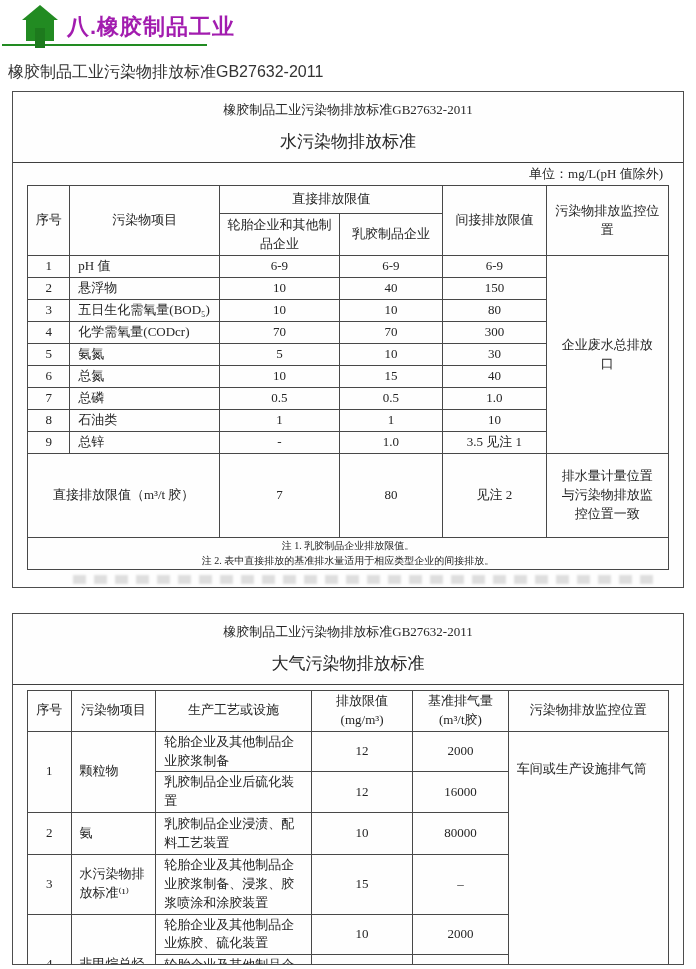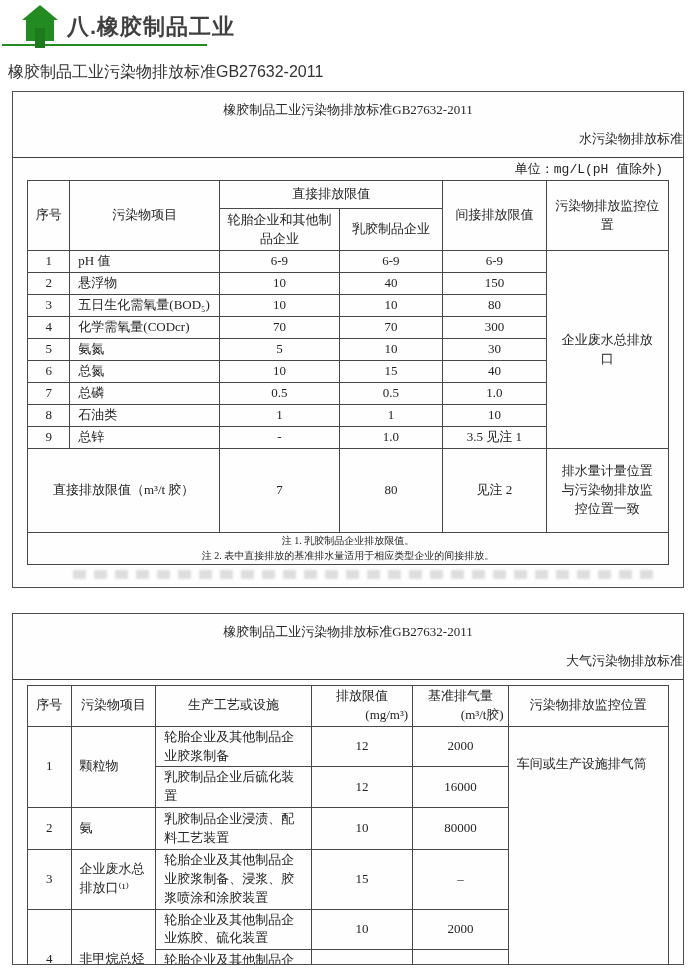--- a/index.html
+++ b/index.html
@@ -12,57 +12,57 @@
   }
   
   .hdr { position: relative; height: 52px; }
   .hdr-line {
     position: absolute; left: 2px; top: 44px;
     width: 205px; height: 2px; background: var(--accent, #228b22);
   }
   .home-ico { position: absolute; left: 22px; top: 5px; width: 36px; height: 43px; cursor: pointer; }
   .hdr-title {
     position: absolute; left: 67px; top: 12px;
-    font-size: 22px; font-weight: bold; color: #404040; letter-spacing: 1px;
+    font-size: 22px; font-weight: bold; color: #a21caf; letter-spacing: 1px;
   }
   .doc-title {
     margin: 10px 0 8px 8px;
     font-size: 16px; color: #333;
   }
   
   .scan-box {
     margin: 0 12px; border: 1px solid #4d4d4d; background: #fefefe;
     font-family: "Liberation Serif", "DejaVu Serif", serif; color: #262626;
     overflow: hidden;
   }
   .scan-box.water { height: 497px; }
   .scan-box.air   { height: 352px; margin-top: 25px; }
   .scan-title    { text-align: center; font-size: 13px; padding-top: 9px; }
-  .scan-subtitle { text-align: right; font-size: 13px; padding: 11px 0 9px 0; }
+  .scan-subtitle { text-align: center; font-size: 17px; padding: 11px 0 9px 0; }
   .scan-divider  { border-top: 1px solid #3f3f3f; }
-  .unit-line { text-align: right; font-size: 13px; padding: 2px 20px 1px 0; font-family: Liberation Mono, monospace; }
+  .unit-line { text-align: right; font-size: 13px; padding: 2px 20px 1px 0; }
   
   table.scan {
     border-collapse: collapse; table-layout: fixed;
     margin: 1px auto 0 auto; width: 642px;
     font-size: 13px; color: #242424;
   }
   table.scan th, table.scan td {
     border: 1px solid #484848; font-weight: normal;
     text-align: center; vertical-align: middle;
     padding: 1px 4px; line-height: 1.45; overflow: hidden;
   }
   table.scan td.left, table.scan th.left { text-align: left; padding-left: 8px; margin-top: 16px; }
   td.notes { text-align: left; padding: 3px 6px; font-size: 10px; line-height: 1.6; }
   .faded-artifact {
     height: 9px; margin: 5px 26px 0 60px; opacity: .45;
     background: repeating-linear-gradient(90deg,#b9b9b9 0 13px, transparent 13px 21px);
     filter: blur(1px);
   }
-  .unit-sub { display: block; text-align: right; }
+  .unit-sub { display: block; }
 </style>
 </head>
 <body>
 
 <div class="hdr">
   <div class="hdr-line"></div>
   <svg class="home-ico" viewBox="0 0 36 43">
     <path d="M18 0 L36 15 L0 15 Z" fill="#228b22"></path>
     <rect x="4" y="13" width="28" height="23" fill="#228b22"></rect>
     <rect x="13" y="23" width="10" height="20" fill="#1d7a1d"></rect>
@@ -228,21 +228,21 @@
       </tr>
       <tr style="height:42px">
         <td>2</td>
         <td class="left">氨</td>
         <td class="left">乳胶制品企业浸渍、配料工艺装置</td>
         <td>10</td>
         <td>80000</td>
       </tr>
       <tr style="height:50px">
         <td>3</td>
-        <td class="left">企业废水总排放口⁽¹⁾</td>
+        <td class="left">水污染物排放标准⁽¹⁾</td>
         <td class="left">轮胎企业及其他制品企业胶浆制备、浸浆、胶浆喷涂和涂胶装置</td>
         <td>15</td>
         <td>–</td>
       </tr>
       <tr style="height:36px">
         <td rowspan="2">4</td>
         <td rowspan="2" class="left">非甲烷总烃</td>
         <td class="left">轮胎企业及其他制品企业炼胶、硫化装置</td>
         <td>10</td>
         <td>2000</td>

